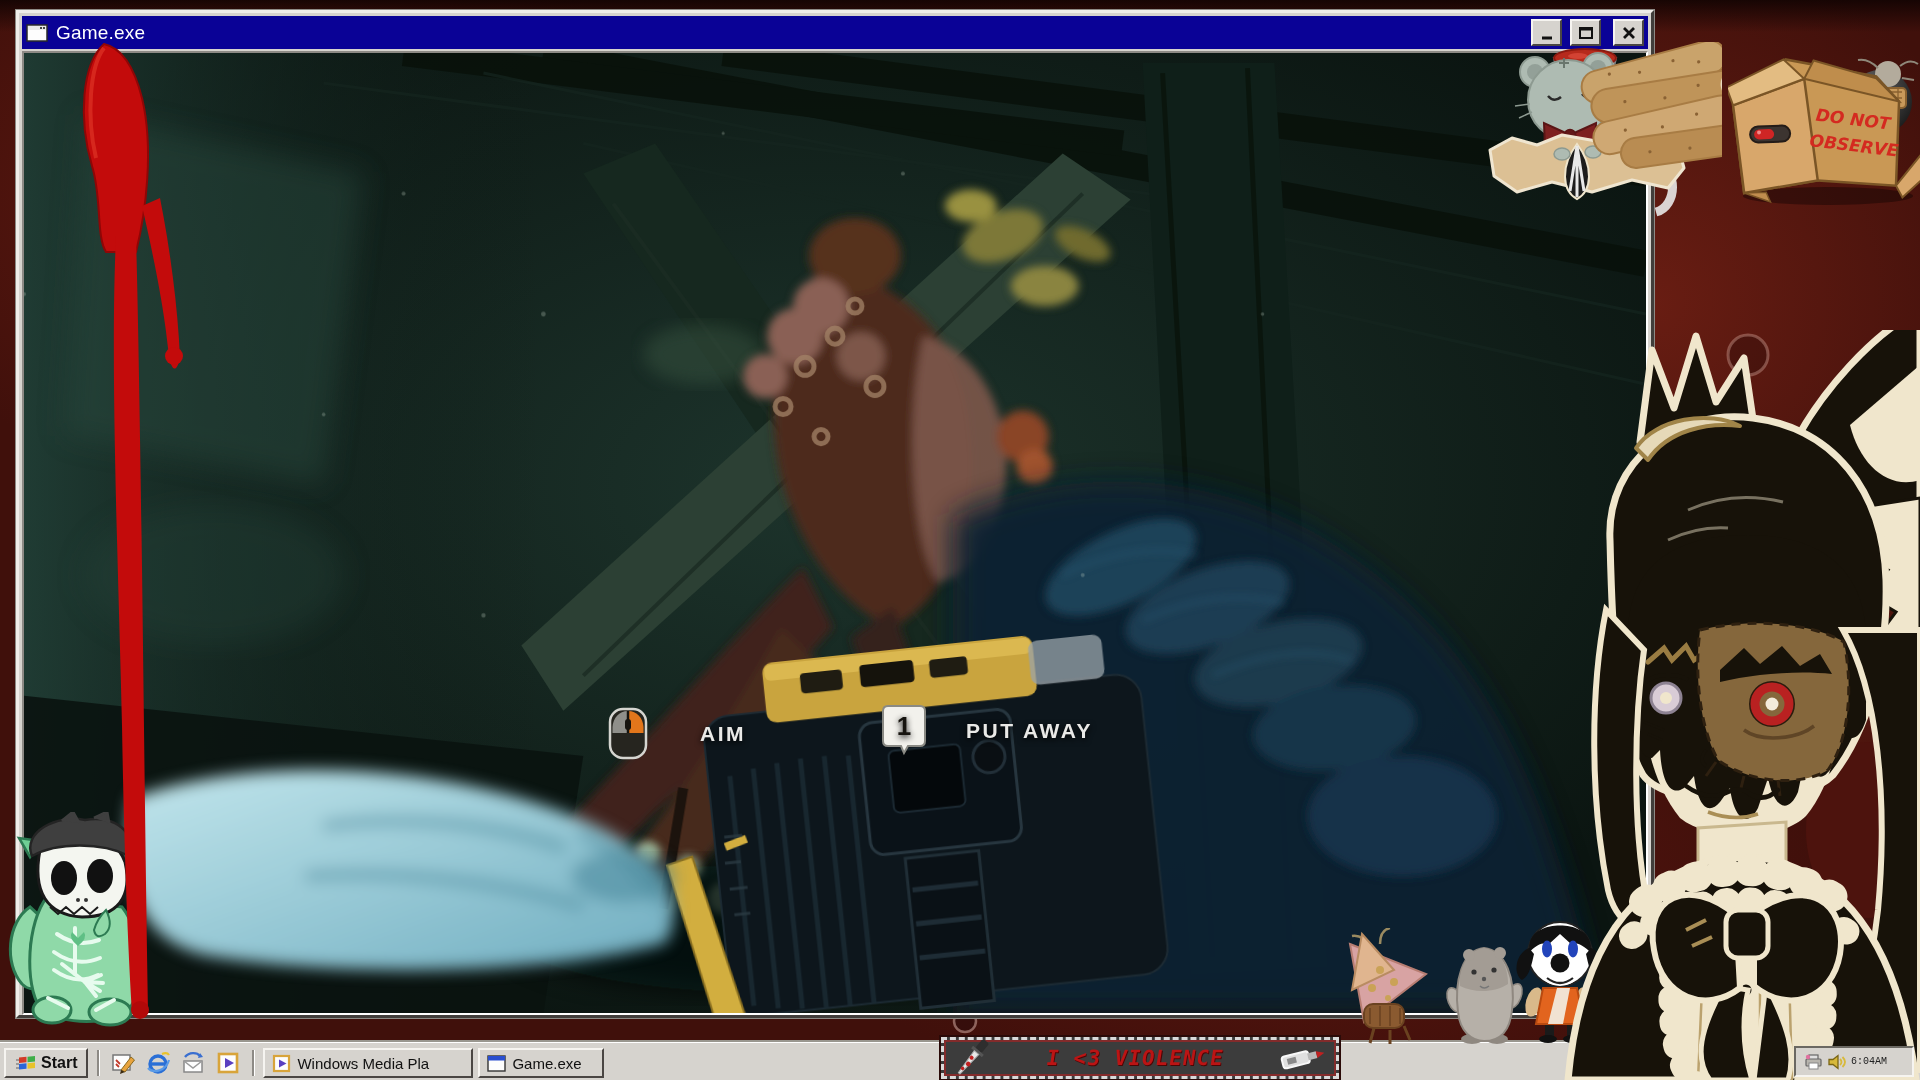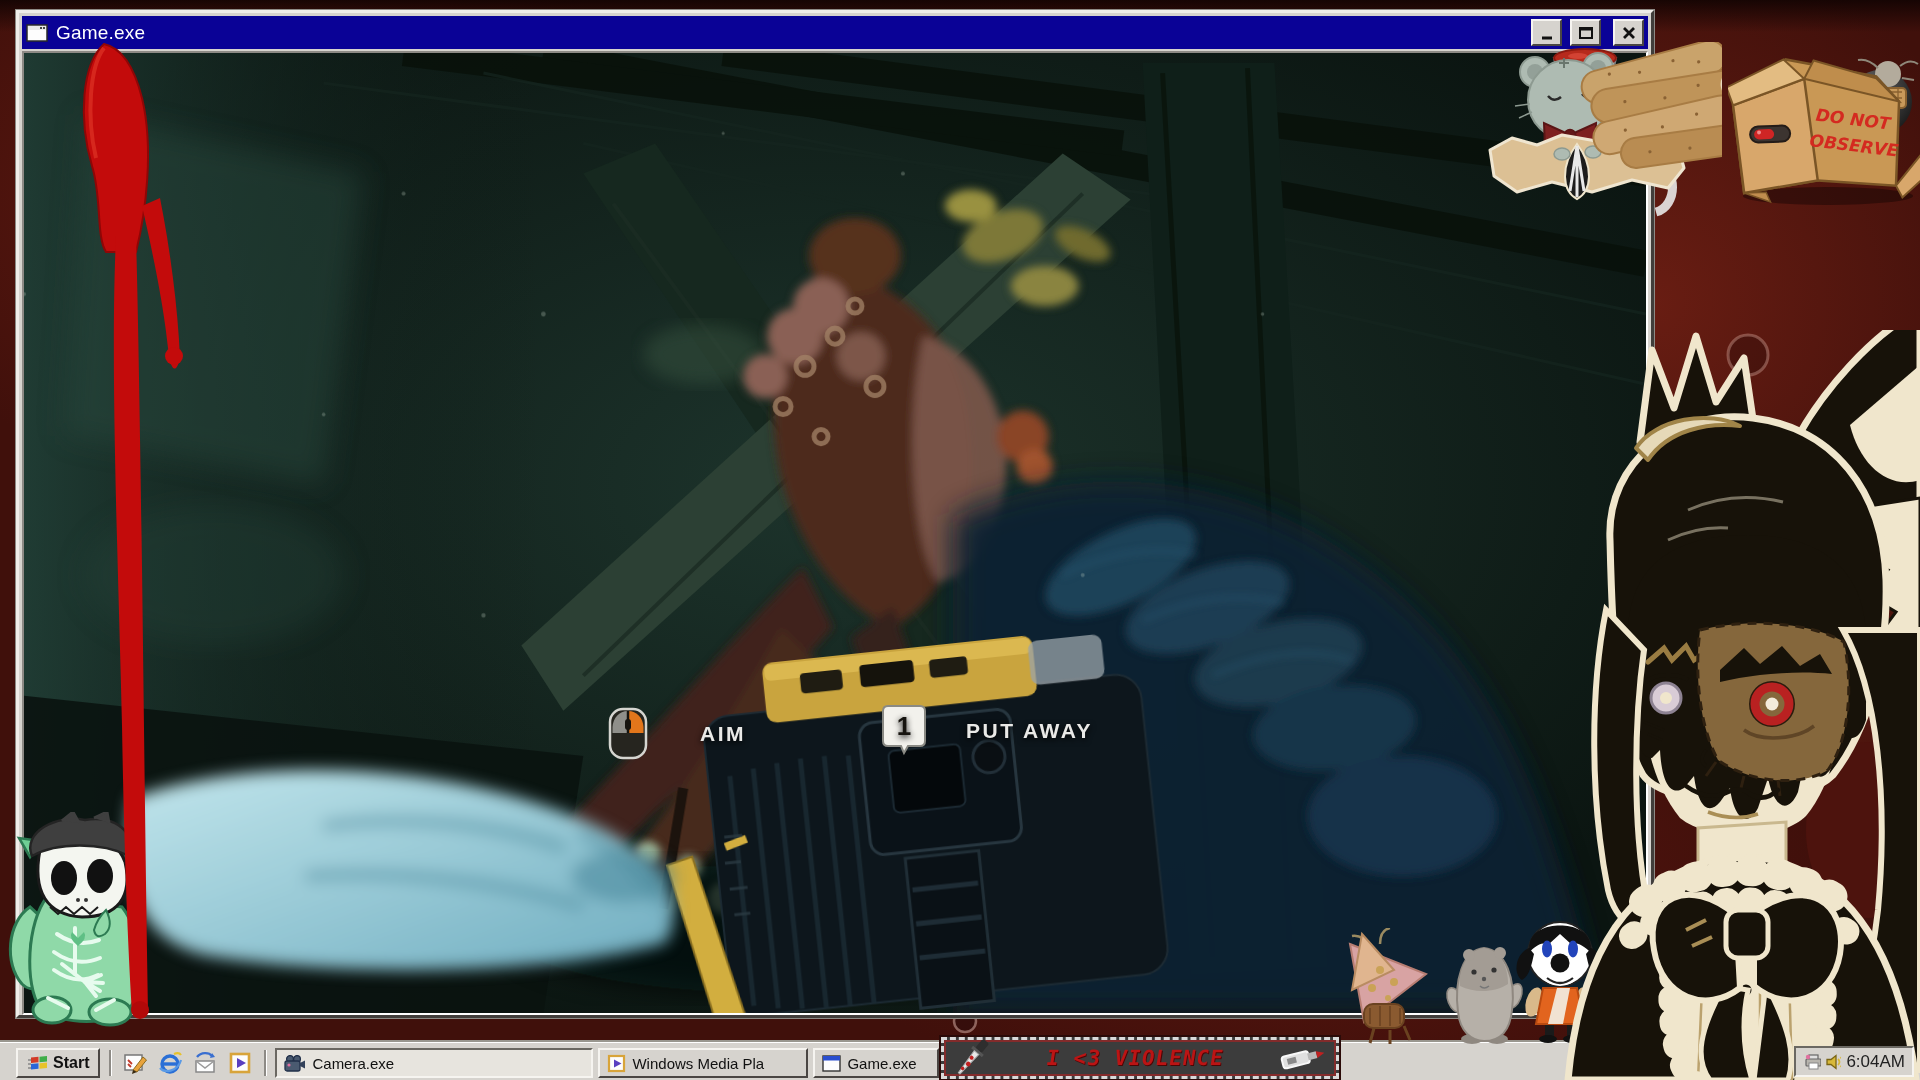--- a/index.html
+++ b/index.html
@@ -30,37 +30,37 @@
   #scene{display:block;width:100%;height:100%;}
   
   .prompt{position:absolute;display:flex;align-items:center;color:#e9e9e7;
     font-weight:700;font-size:21px;letter-spacing:2.5px;text-shadow:0 2px 6px rgba(0,0,0,.95);margin-top:8px;}
   #aim-prompt{left:584px;top:646px;gap:52px;}
   #putaway-prompt{left:856px;top:642px;gap:38px;}
   #putaway-key-num{font:700 26px "Liberation Sans",sans-serif;fill:#16140f;letter-spacing:0;}
   
   #taskbar{left:0;top:1042px;width:1920px;height:38px;background:#d6d3ce;
     border-top:1px solid #ffffff;box-shadow:0 -2px 0 #9a978f;z-index:30;
-    display:flex;align-items:center;padding:3px 4px 0 16px;box-sizing:border-box;gap:5px;}
+    display:flex;align-items:center;padding:3px 4px 0 4px;box-sizing:border-box;gap:5px;}
   #start-button{height:30px;display:flex;align-items:center;gap:5px;padding:0 9px;
     font-weight:700;font-size:16px;color:#111;cursor:pointer;}
   .tb-sep{width:2px;height:26px;background:#8d8a85;box-shadow:1px 0 0 #fff;margin:0 4px;}
   .ql-btn{width:30px;height:28px;background:transparent;border:none;display:flex;
     align-items:center;justify-content:center;cursor:pointer;padding:0;}
   .task-btn{height:30px;display:flex;align-items:center;gap:6px;padding:0 7px;
     font-size:15px;color:#111;white-space:nowrap;overflow:hidden;cursor:pointer;box-sizing:border-box;}
   .task-btn.active{border-color:#6b6862 #f6f4f0 #f6f4f0 #6b6862;background:#e7e4de;}
   #banner{left:941px;top:1037px;width:398px;height:42px;z-index:32;background:#3c3c3c;
     border:3px dashed rgba(235,235,235,.9);box-sizing:border-box;display:flex;align-items:center;
     padding:0 10px;gap:10px;box-shadow:0 0 0 2px #2a0a08, inset 0 0 0 2px rgba(190,30,30,.55);}
   #banner-text{flex:1;text-align:center;font:700 21px "DejaVu Sans Mono",monospace;
     color:#bb1414;transform:skewX(-9deg);text-shadow:1px 1px 0 #4d0505;letter-spacing:1px;}
   #tray{left:1794px;top:1046px;width:120px;height:31px;z-index:50;
     display:flex;align-items:center;gap:5px;padding:0 7px;box-sizing:border-box;}
-  #tray-time{font-size:17px;color:#222;}
+  #tray-time{font-size:10px;color:#222;font-family:Liberation Mono, monospace;}
   .sticker{pointer-events:none;}
 </style>
 </head>
 <body>
 
 <div id="desktop">
 
   <svg class="abs sticker" style="left:0;top:0;z-index:4;" width="1920" height="1080">
     <circle cx="965" cy="1021" r="11" fill="rgba(40,12,10,.45)" stroke="rgba(210,170,160,.55)" stroke-width="2.5"></circle>
     <circle cx="1748" cy="355" r="20" fill="rgba(40,12,10,.35)" stroke="rgba(200,150,140,.45)" stroke-width="3"></circle>
@@ -480,30 +480,20 @@
       </svg>
     </button>
     <button class="ql-btn">
       <svg width="24" height="24">
         <rect x="3" y="3" width="18" height="18" fill="#fdfdfd" stroke="#d8a43a" stroke-width="2.6"></rect>
         <polygon points="9,7 18,12 9,17" fill="#5a3fc0"></polygon>
       </svg>
     </button>
     <div class="tb-sep"></div>
 
-    <button class="task-btn sunken active" style="width:318px">
-      <svg width="22" height="17">
-        <circle cx="6" cy="4" r="3.4" fill="#4a5a70" stroke="#22304a" stroke-width="1.3"></circle>
-        <circle cx="13" cy="4" r="3.4" fill="#4a5a70" stroke="#22304a" stroke-width="1.3"></circle>
-        <rect x="1" y="6" width="15" height="10" rx="2" fill="#4a5a70" stroke="#22304a" stroke-width="1.3"></rect>
-        <polygon points="16,8 21,5.5 21,13.5 16,11" fill="#33415a"></polygon>
-        <circle cx="5" cy="10" r="1.6" fill="#e070a0"></circle>
-      </svg>
-      <span>Camera.exe</span>
-    </button>
     <button class="task-btn raised" style="width:210px">
       <svg width="19" height="19">
         <rect x="2" y="2" width="15" height="15" fill="#fdfdfd" stroke="#d8a43a" stroke-width="2.2"></rect>
         <polygon points="7,5.5 14.5,9.5 7,13.5" fill="#5a3fc0"></polygon>
       </svg>
       <span>Windows Media Pla</span>
     </button>
     <button class="task-btn raised" style="width:126px">
       <svg width="19" height="17">
         <rect x="1" y="1" width="17" height="15" fill="#fdfdfd" stroke="#333" stroke-width="1.4"></rect>

